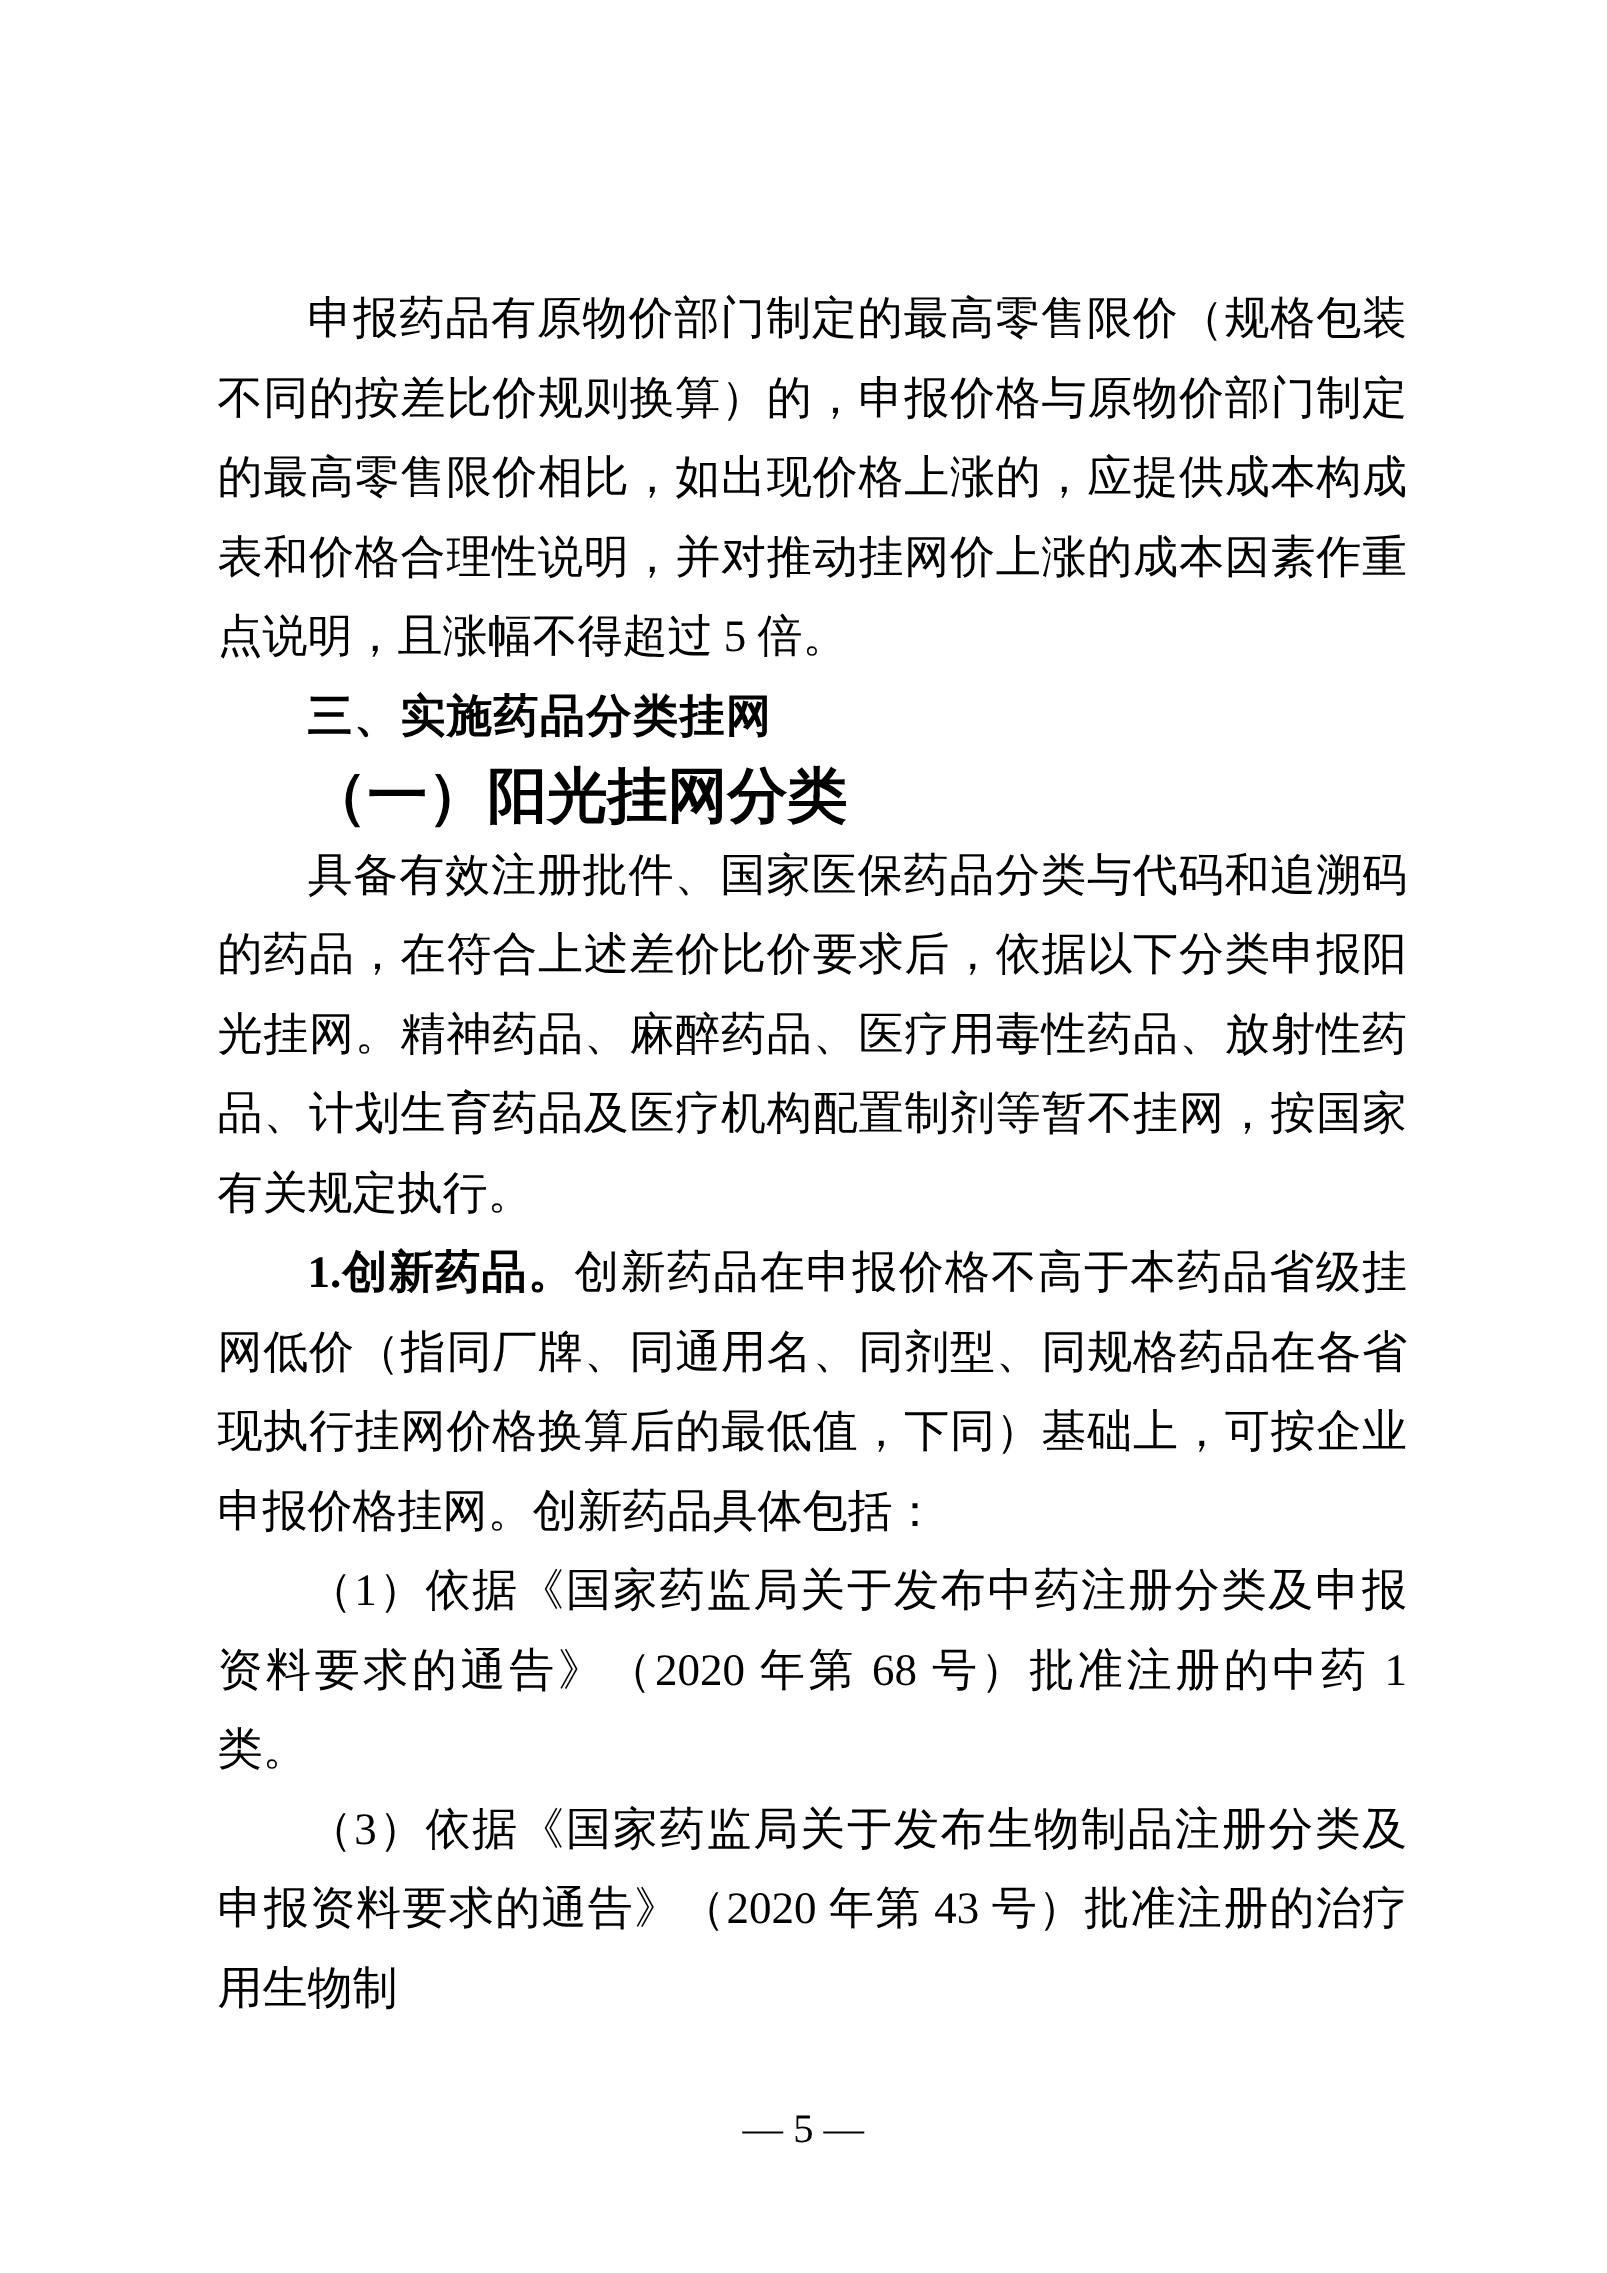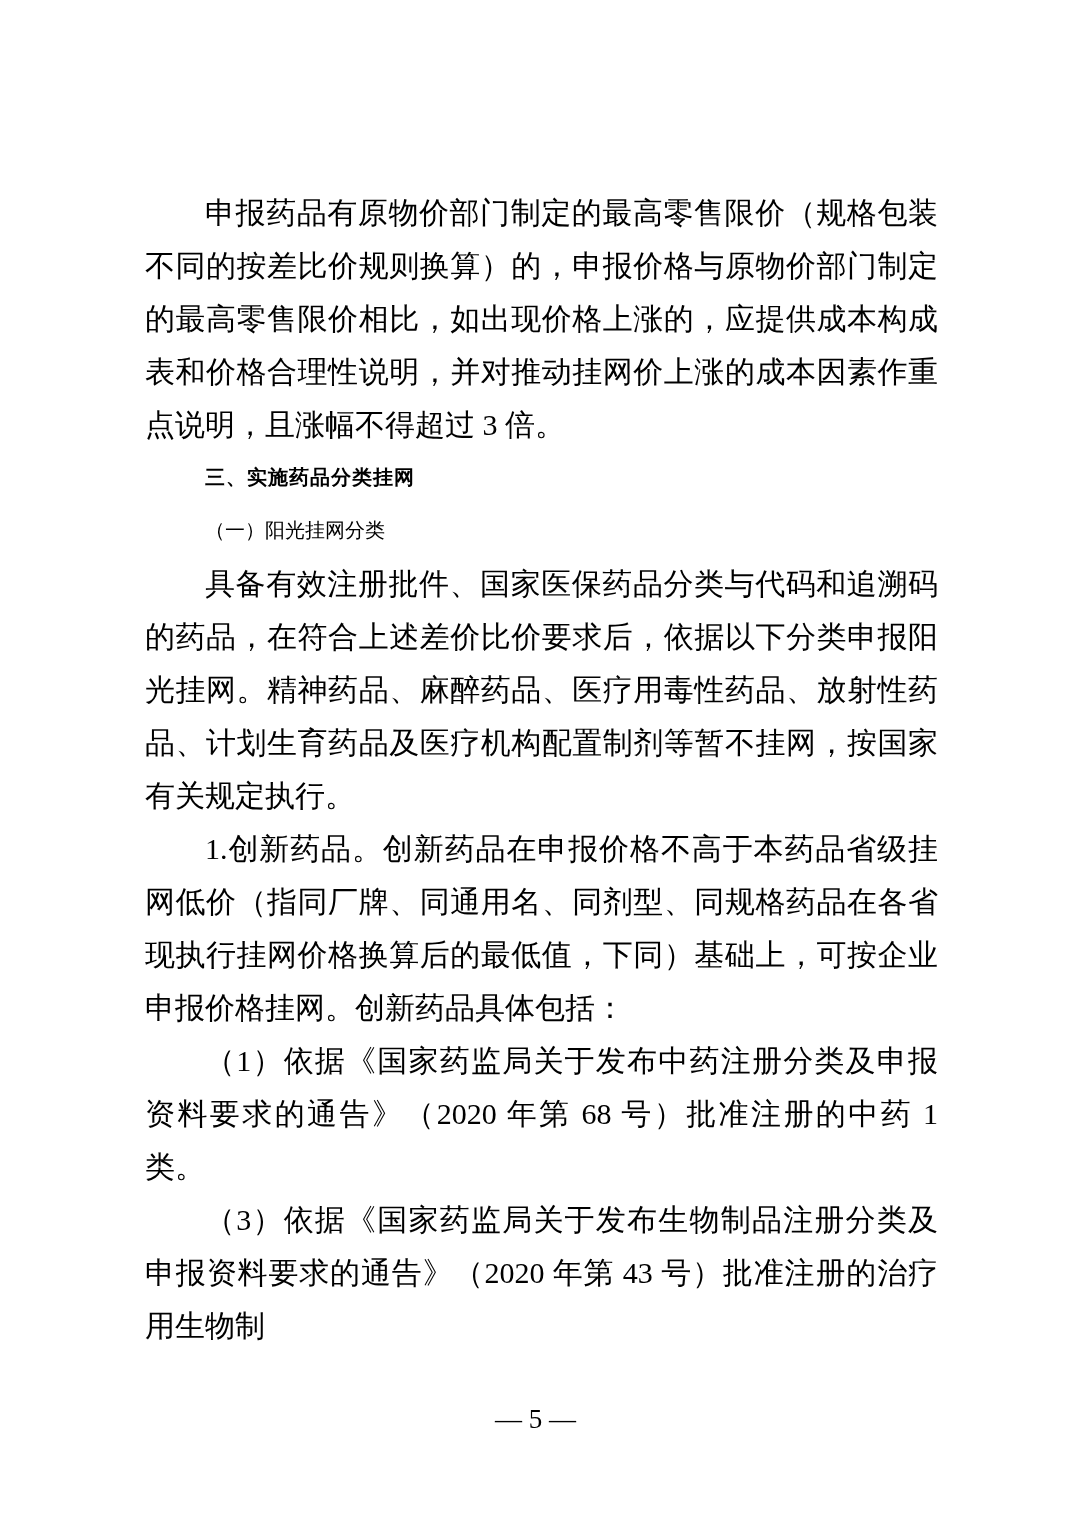--- a/index.html
+++ b/index.html
@@ -34,55 +34,55 @@
   }
   .text-block p {
     margin: 0;
     text-indent: 60px;
   }
   .heading-1 {
     margin: 0;
     text-indent: 60px;
     font-family: "Liberation Sans", "DejaVu Sans", sans-serif;
     font-weight: bold;
-    font-size: 20px;
+    font-size: 30px;
     line-height: 53px;
     letter-spacing: 1px;
   }
   .heading-2 {
     margin: 0;
     text-indent: 60px;
     font-family: "Liberation Serif", "DejaVu Serif", serif;
-    font-weight: normal;
-    font-size: 20px;
+    font-weight: bold;
+    font-size: 40px;
     line-height: 53px;
   }
   .bold-lead {
-    font-weight: normal;
+    font-weight: bold;
   }
   .page-footer {
     position: absolute;
     left: 0;
     top: 1399px;
     width: 100%;
     text-align: center;
     font-size: 27px;
     line-height: 40px;
     font-family: "Liberation Serif", "DejaVu Serif", serif;
     color: #000000;
   }
 </style>
 </head>
 <body>
 
 <div class="page">
 
   <main class="text-block">
 
-    <p>申报药品有原物价部门制定的最高零售限价（规格包装不同的按差比价规则换算）的，申报价格与原物价部门制定的最高零售限价相比，如出现价格上涨的，应提供成本构成表和价格合理性说明，并对推动挂网价上涨的成本因素作重点说明，且涨幅不得超过 3 倍。</p>
+    <p>申报药品有原物价部门制定的最高零售限价（规格包装不同的按差比价规则换算）的，申报价格与原物价部门制定的最高零售限价相比，如出现价格上涨的，应提供成本构成表和价格合理性说明，并对推动挂网价上涨的成本因素作重点说明，且涨幅不得超过 5 倍。</p>
 
     <h2 class="heading-1">三、实施药品分类挂网</h2>
 
     <h3 class="heading-2">（一）阳光挂网分类</h3>
 
     <p>具备有效注册批件、国家医保药品分类与代码和追溯码的药品，在符合上述差价比价要求后，依据以下分类申报阳光挂网。精神药品、麻醉药品、医疗用毒性药品、放射性药品、计划生育药品及医疗机构配置制剂等暂不挂网，按国家有关规定执行。</p>
 
     <p><span class="bold-lead">1.创新药品。</span><span>创新药品在申报价格不高于本药品省级挂网低价（指同厂牌、同通用名、同剂型、同规格药品在各省现执行挂网价格换算后的最低值，下同）基础上，可按企业申报价格挂网。创新药品具体包括：</span></p>
 
 

